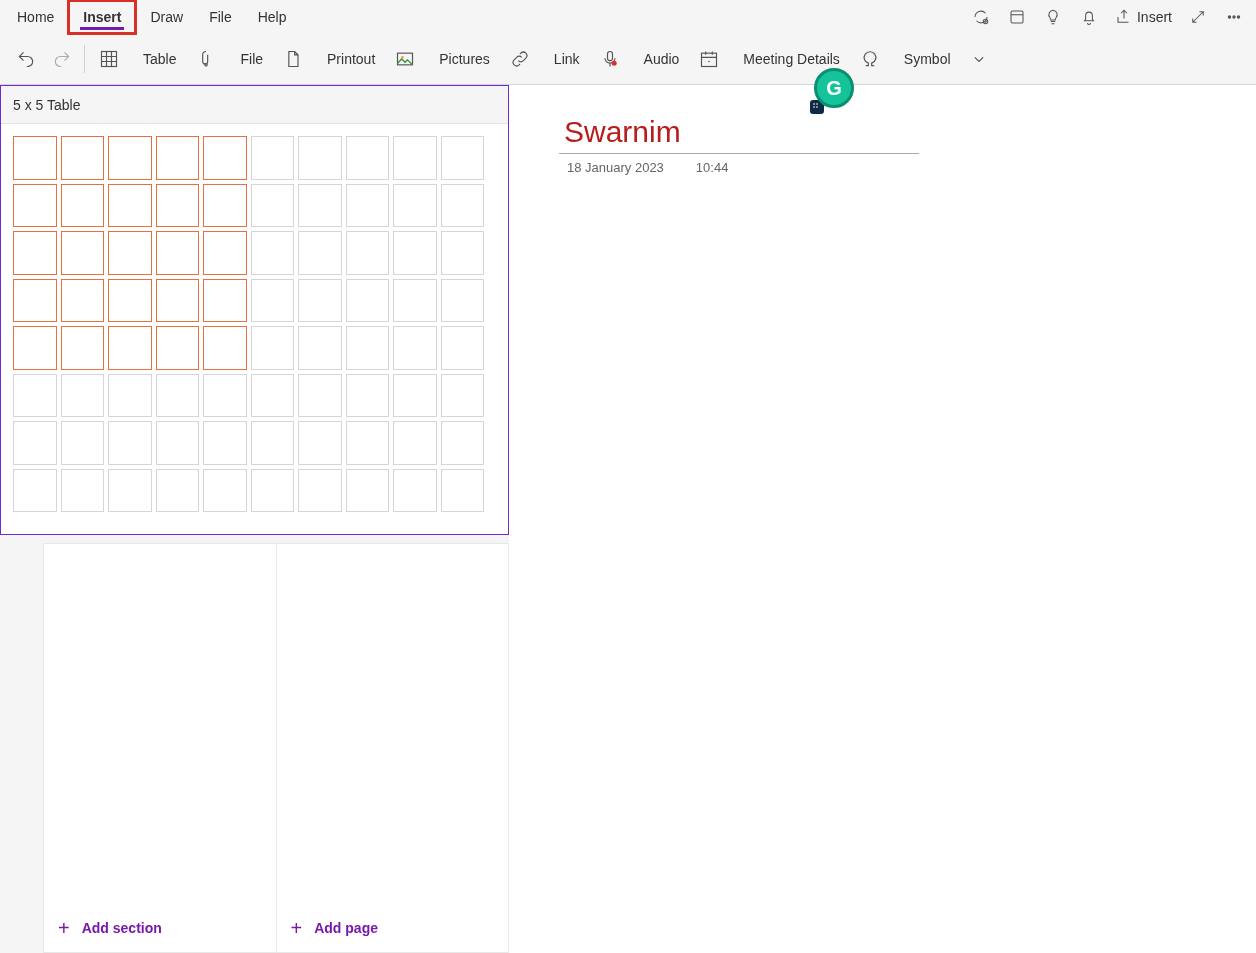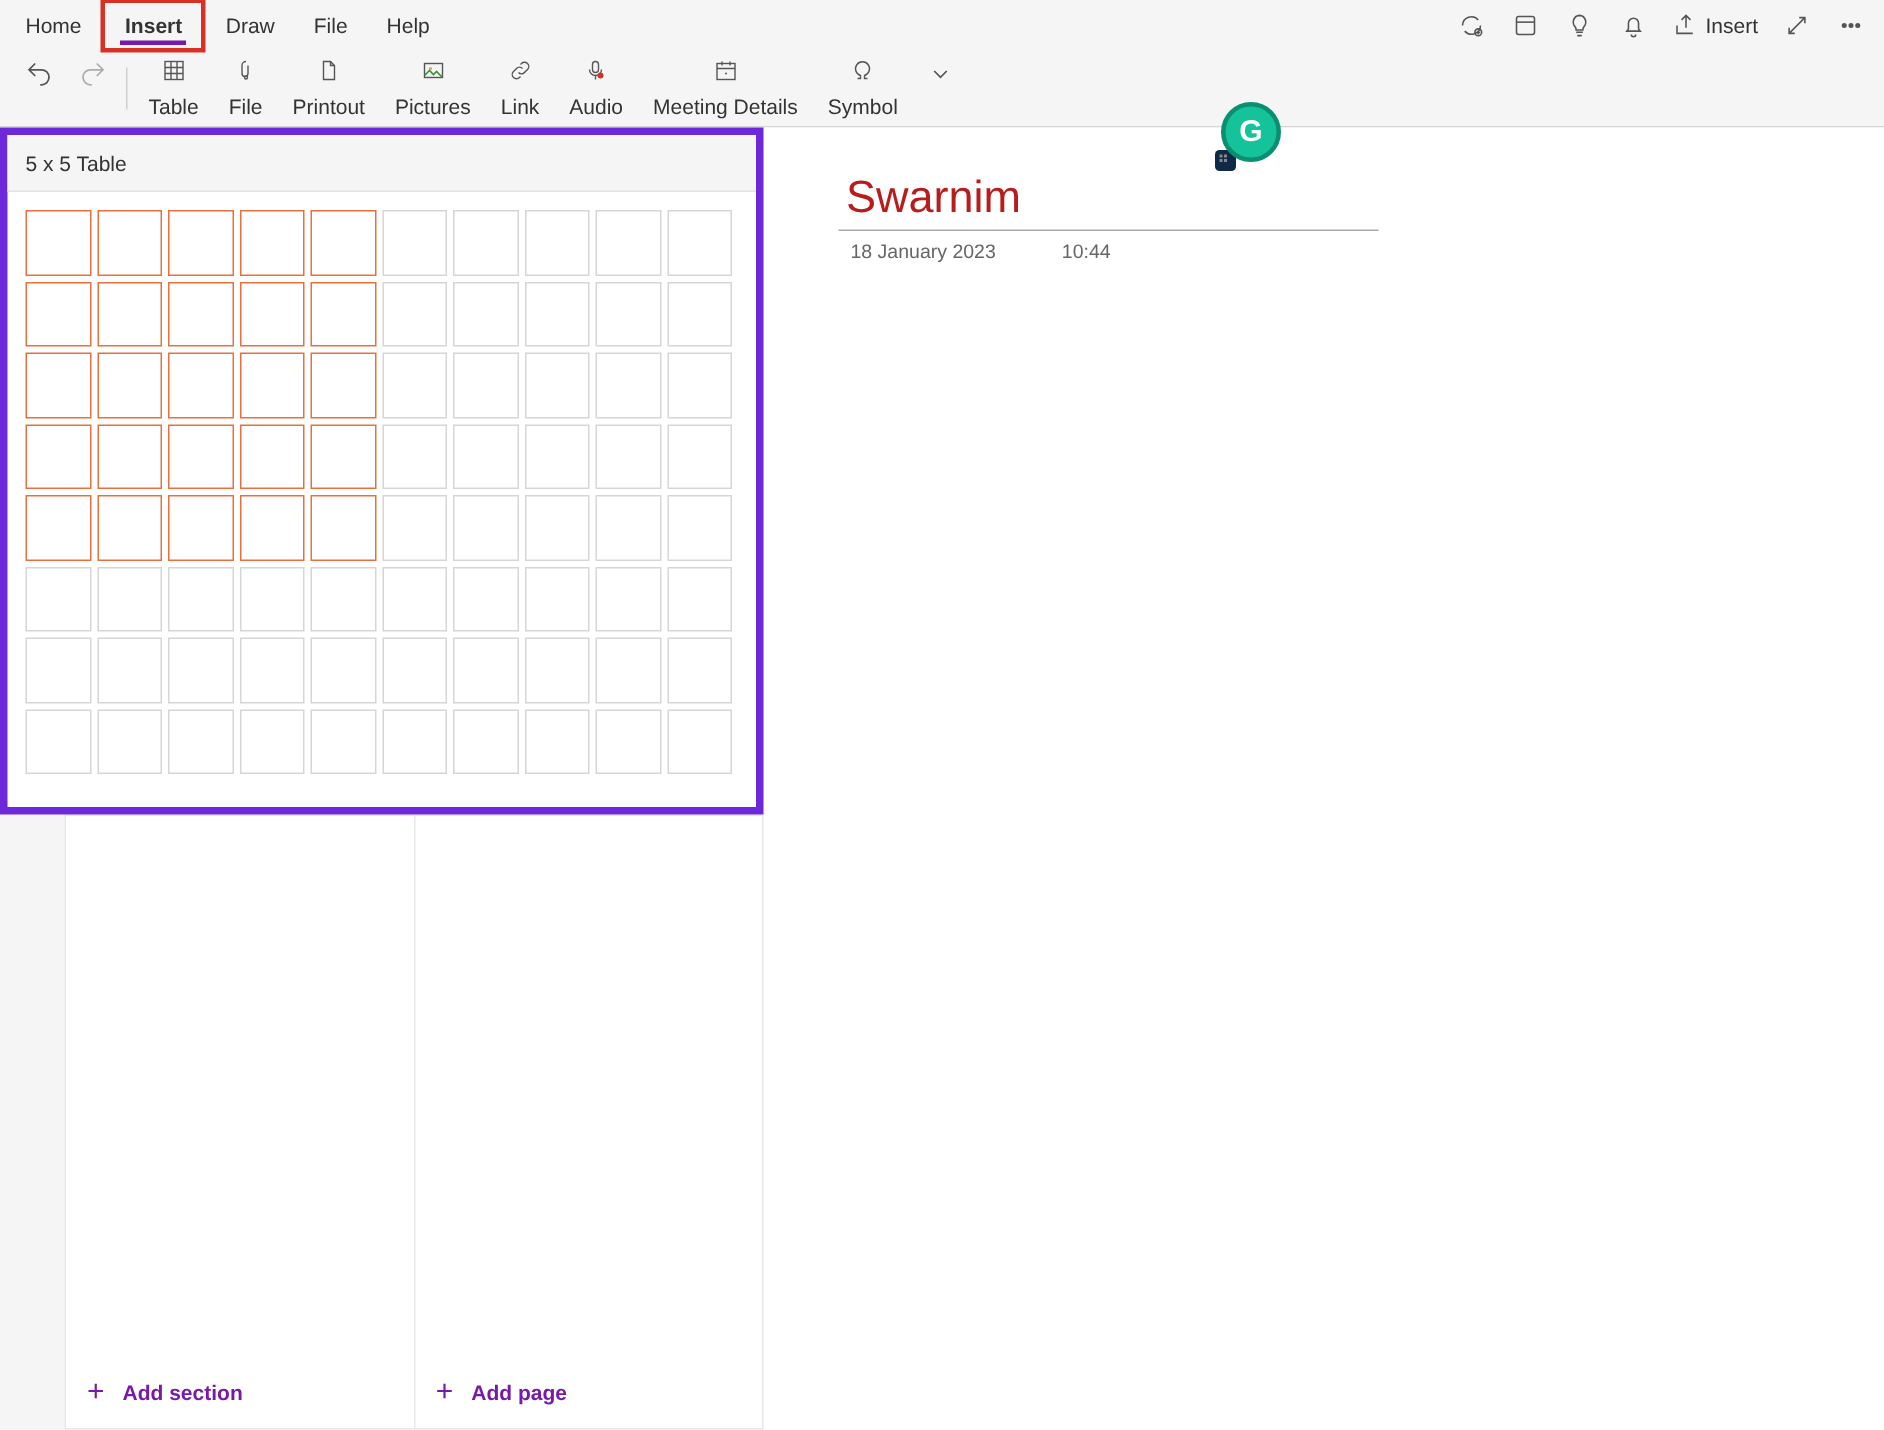--- a/index.html
+++ b/index.html
@@ -11,38 +11,38 @@
 .menu-item.active { font-weight: 600; }
 .menu-item.active::after { content: ""; position: absolute; left: 10px; right: 10px; bottom: 2px; height: 3px; background: #7719aa; }
 .menu-item.highlighted { border: 3px solid #d93025; margin-top: -2px; margin-bottom: -2px; }
 .menu-spacer { flex: 1; }
 .menu-icon { width: 36px; height: 34px; display: flex; align-items: center; justify-content: center; cursor: pointer; }
 .menu-icon svg { width: 18px; height: 18px; stroke: #555; fill: none; stroke-width: 1.5; }
 .share-item { display: flex; align-items: center; gap: 4px; padding: 0 8px; cursor: pointer; }
 
 
 .ribbon { height: 51px; background: #f5f5f5; border-bottom: 1px solid #d6d6d6; display: flex; align-items: center; padding: 0 8px; gap: 0; }
-.ribbon-btn { display: flex; align-items: center; justify-content: space-between; height: 40px; padding: 0 10px; cursor: pointer; gap: 8px; flex-direction: column; }
+.ribbon-btn { display: flex; align-items: center; justify-content: space-between; height: 40px; padding: 0 10px; cursor: pointer; gap: 24px; }
 .ribbon-btn svg { width: 20px; height: 20px; }
 .ribbon-btn.iconic { padding: 0 8px; }
 .ribbon-sep { width: 1px; height: 28px; background: #cfcfcf; margin: 0 4px; }
 .ribbon-label { font-size: 14px; color: #333; }
 
 
-.table-panel { position: absolute; left: 0; top: 85px; width: 509px; background: #fff; border: 5px solid #6d28d9; z-index: 10; padding-bottom: 10px; }
+.table-panel { position: absolute; left: 0; top: 85px; width: 509px; background: #fff; border: 1px solid #6d28d9; z-index: 10; padding-bottom: 10px; }
 .table-panel-header { height: 38px; display: flex; align-items: center; padding: 0 12px; font-size: 14px; background: #f5f5f5; border-bottom: 1px solid #e3e3e3; }
 .table-grid { display: grid; grid-template-columns: repeat(10, 43.5px); grid-template-rows: repeat(8, 43.5px); gap: 4px; padding: 12px; }
 .table-cell { border: 1px solid #d6d6d6; background: #fff; }
 .table-cell.sel { border: 1.5px solid #e8703e; background: #fff; }
 
 
 .page { position: absolute; left: 509px; top: 85px; right: 0; bottom: 0; background: #fff; }
 .page-title { font-size: 30px; font-weight: 400; color: #b91c1c; padding: 30px 0 4px 55px; }
 .page-title-underline { margin-left: 50px; width: 360px; border-top: 1px solid #aaa; }
-.page-meta { display: flex; gap: 44px; padding: 6px 0 0 58px; color: #666; font-size: 13px; }
+.page-meta { display: flex; gap: 32px; padding: 6px 0 0 58px; color: #666; font-size: 13px; }
 
 
 .grammarly { position: absolute; left: 810px; top: 68px; width: 46px; height: 46px; }
 .grammarly .bubble { width: 40px; height: 40px; border-radius: 50%; background: #15c39a; border: 3px solid #0a8f71; display: flex; align-items: center; justify-content: center; color: #fff; font-weight: 700; font-size: 20px; position: absolute; left: 4px; top: 0; }
 .grammarly .tail { position: absolute; left: 0; bottom: 0; width: 14px; height: 14px; background: #0e2a47; border-radius: 3px; }
 .grammarly .tail::before { content:""; position:absolute; left:3px; top:3px; width:2px; height:2px; background:#888; box-shadow: 3px 0 #888, 0 3px #888, 3px 3px #888; }
 
 
 .bottom-left { position: absolute; left: 43px; top: 543px; width: 466px; bottom: 0; display: flex; background: #fff; border: 1px solid #e7e7e7; }
 .bottom-col { flex: 1; display: flex; flex-direction: column; border-right: 1px solid #e7e7e7; }

